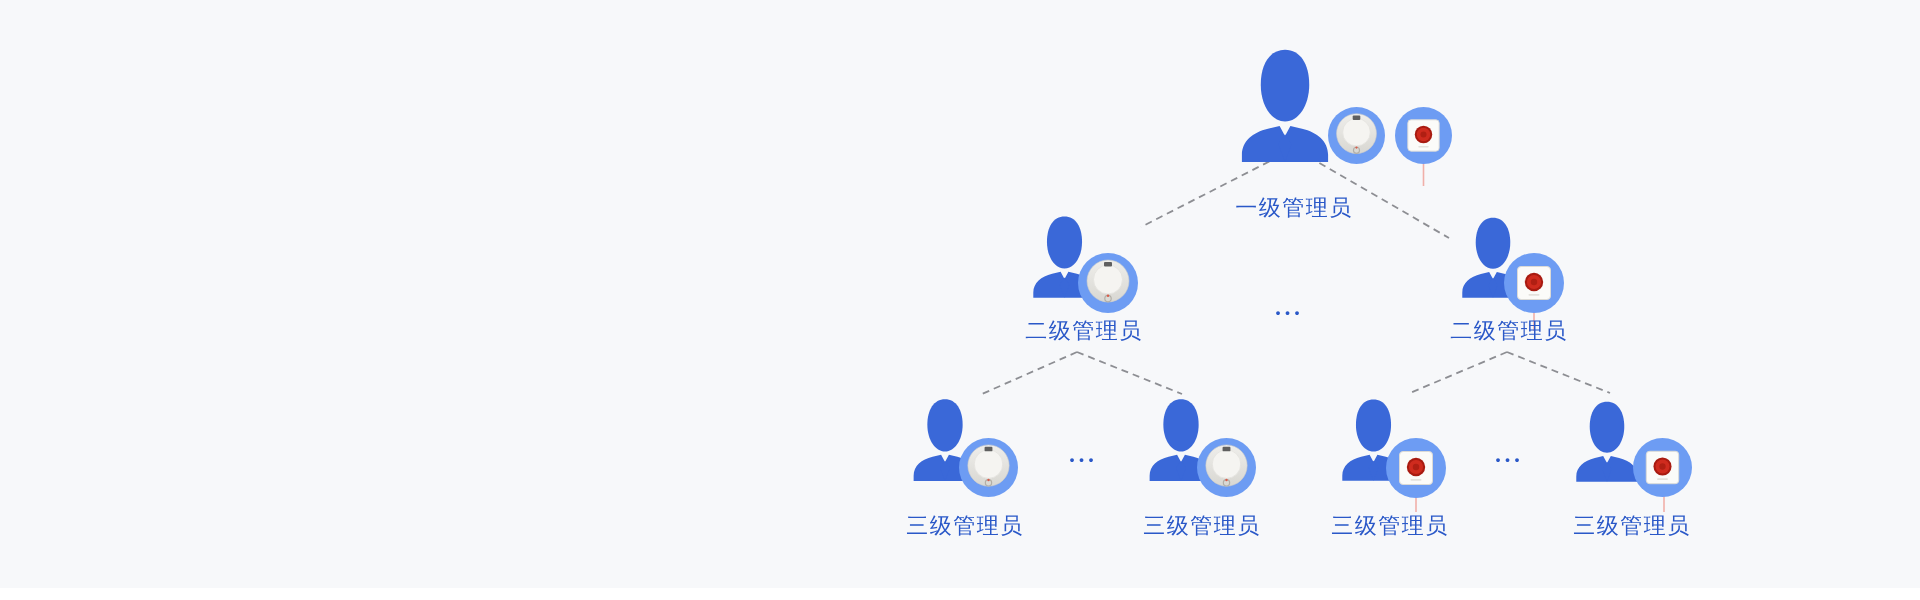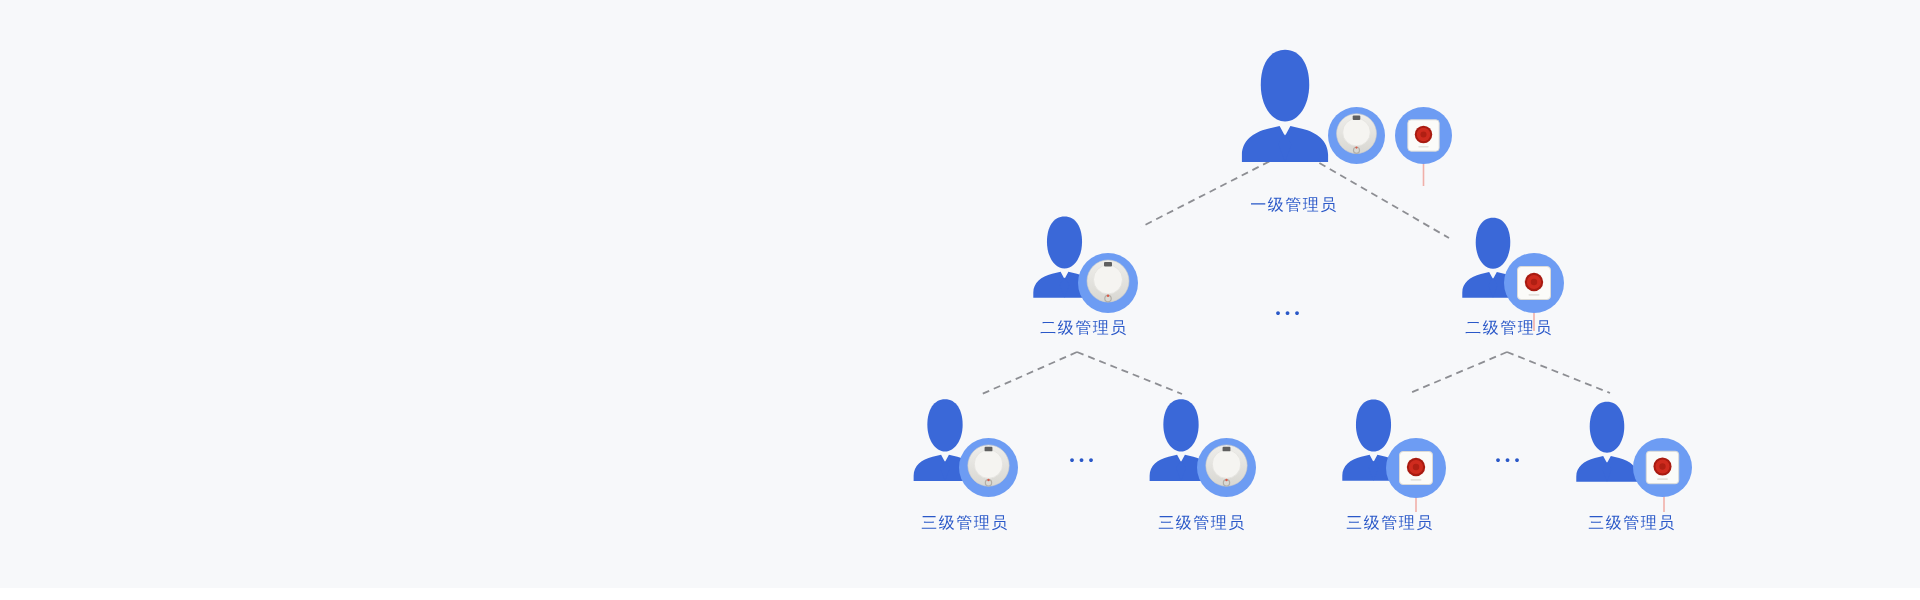--- a/index.html
+++ b/index.html
@@ -10,21 +10,21 @@
     overflow:hidden;
     font-family:"Liberation Sans", sans-serif;
   }
   .node{position:absolute;}
   .person{position:absolute;display:block;}
   .badge{position:absolute;display:block;}
   .node-label{
     position:absolute;
     transform:translateX(-50%);
     white-space:nowrap;
-    font-size:16px;
+    font-size:22px;
     letter-spacing:1.5px;
     font-weight:500;
     color:var(--text-blue,#2a58c8);
     line-height:1.1;
   }
   .dots{
     position:absolute;
     transform:translateX(-50%);
     color:var(--text-blue,#2a58c8);
     font-size:13px;

